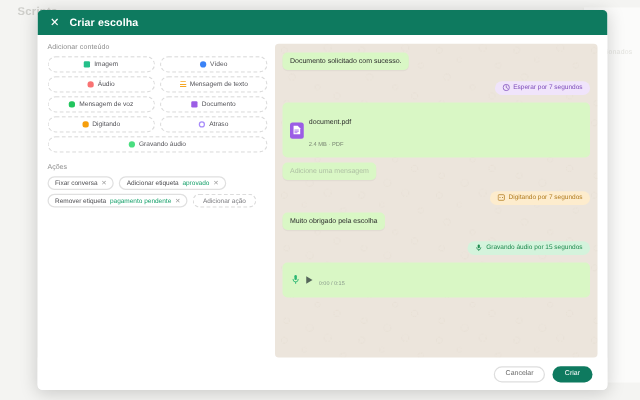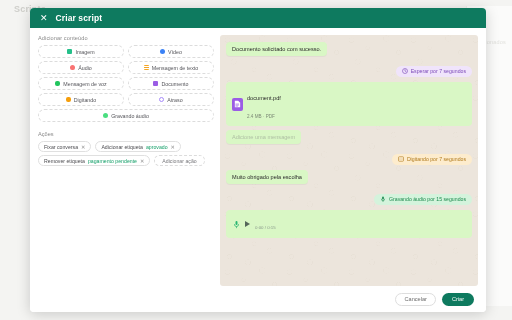--- a/index.html
+++ b/index.html
@@ -185,21 +185,21 @@
 <div class="bg-page">
   <div class="bg-card-right"></div>
   <div class="bg-title">Scripts</div>
   <div class="bg-right-text">selecionados</div>
 </div>
 
 <div class="modal">
 
   <div class="modal-header">
     <span class="x">✕</span>
-    <span class="modal-title">Criar script</span>
+    <span class="modal-title">Criar escolha</span>
   </div>
 
   <div class="modal-body">
 
     <div class="left-col">
       <div class="section-label">Adicionar conteúdo</div>
 
       <div class="btn-grid">
 
         <div class="chip">

